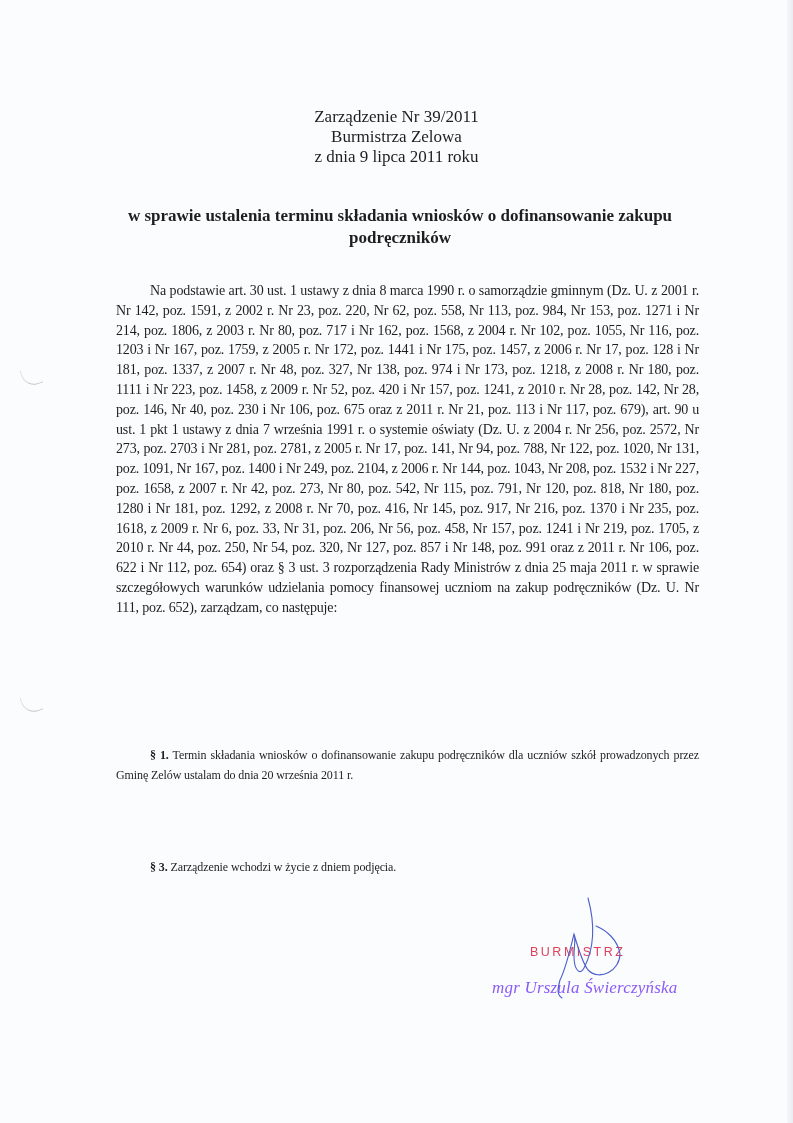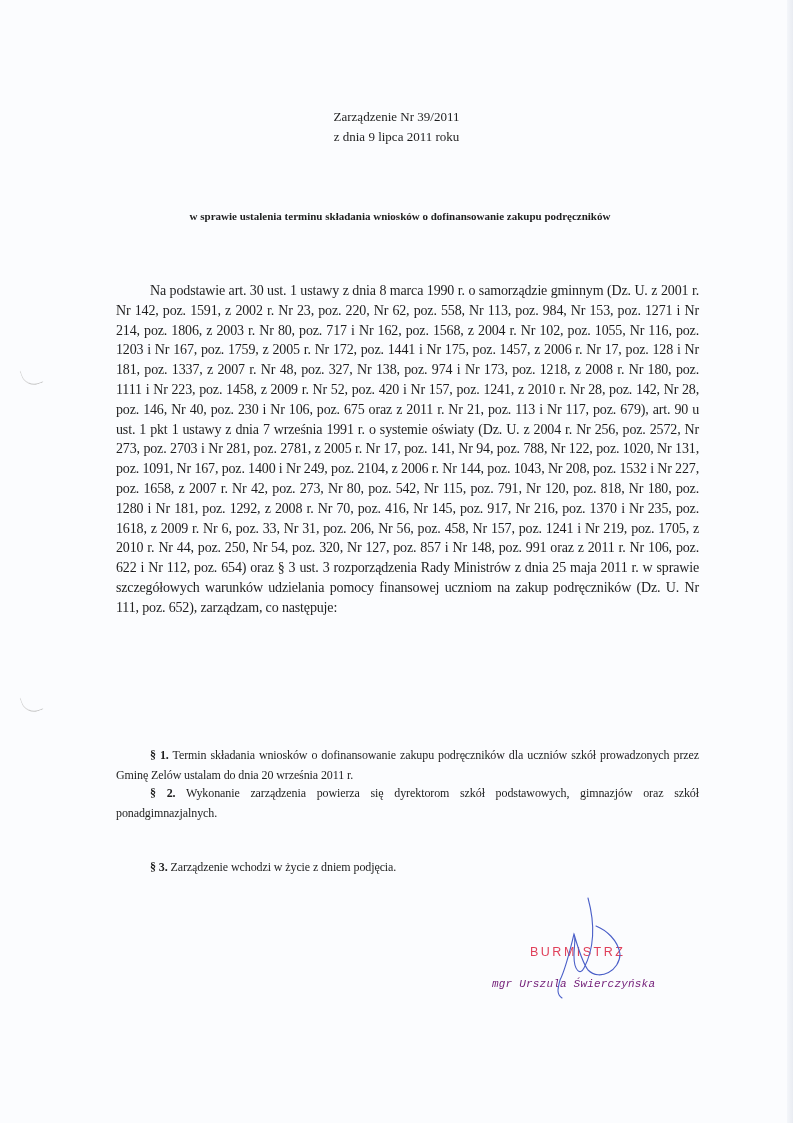--- a/index.html
+++ b/index.html
@@ -4,60 +4,60 @@
 <style>
   html, body { margin: 0; padding: 0; }
   body {
     width: 793px; height: 1123px; position: relative; overflow: hidden;
     background: #fbfcfe;
     font-family: "Liberation Serif", "DejaVu Serif", serif;
     color: #1e1e1e;
   }
   .page { position: absolute; left: 0; top: 0; width: 793px; height: 1123px; }
   .right-edge { position: absolute; right: 0; top: 0; width: 6px; height: 1123px; background: linear-gradient(to right, #f4f6fa, #e9ecf2); }
-  .header { position: absolute; top: 107px; left: 0; width: 793px; text-align: center; font-size: 13px; line-height: 20px; }
-  .title { position: absolute; top: 205px; left: 110px; width: 580px; text-align: center; font-weight: bold; font-size: 11px; line-height: 22px; }
+  .header { position: absolute; top: 107px; left: 0; width: 793px; text-align: center; font-size: 17px; line-height: 20px; }
+  .title { position: absolute; top: 205px; left: 110px; width: 580px; text-align: center; font-weight: bold; font-size: 17px; line-height: 22px; }
   .preamble {
     position: absolute; top: 281px; left: 116px; width: 583px;
     font-size: 14px; line-height: 19.8px; text-align: justify; text-indent: 34px;
     letter-spacing: -0.15px;
   }
   .para { position: absolute; left: 116px; width: 583px; font-size: 12px; line-height: 20px; text-align: justify; text-indent: 34px; letter-spacing: -0.1px; }
   .p1 { top: 745px; }
   .p2 { top: 783px; }
   .p3 { top: 857px; }
   .para b { font-weight: bold; }
   .punch { position: absolute; width: 18px; height: 18px; border-bottom: 1.5px solid #c8c8c8; border-left: 1px solid #d8d8d8; border-radius: 0 0 0 14px; transform: rotate(-20deg); }
   .punch1 { left: 22px; top: 367px; }
   .punch2 { left: 22px; top: 694px; }
   .stamp { position: absolute; left: 470px; top: 890px; width: 220px; height: 110px; }
   .stamp-title { position: absolute; left: 60px; top: 42px; font-family: "Liberation Sans", "DejaVu Sans", sans-serif; color: #e0405a; font-size: 12.5px; letter-spacing: 2.5px; margin-top: 13px; }
-  .stamp-name { position: absolute; left: 22px; top: 88px; font-family: Liberation Mono, monospace; font-style: italic; color: #701a75; font-size: 11px; letter-spacing: 0.2px; }
+  .stamp-name { position: absolute; left: 22px; top: 88px; font-family: Liberation Serif, serif; font-style: italic; color: #8b5cf6; font-size: 17px; letter-spacing: 0.2px; }
   .signature { position: absolute; left: 0; top: 0; width: 220px; height: 110px; }
 </style>
 </head>
 <body>
 
 <div class="page">
   <div class="right-edge"></div>
 
   <div class="punch punch1"></div>
   <div class="punch punch2"></div>
 
   <div class="header">
     <div>Zarządzenie Nr 39/2011</div>
+    <div>Burmistrza Zelowa</div>
     <div>z dnia 9 lipca 2011 roku</div>
   </div>
 
   <div class="title">w sprawie ustalenia terminu składania wniosków o dofinansowanie zakupu podręczników</div>
 
   <div class="preamble">Na podstawie art. 30 ust. 1 ustawy z dnia 8 marca 1990 r. o samorządzie gminnym (Dz. U. z 2001 r. Nr 142, poz. 1591, z 2002 r. Nr 23, poz. 220, Nr 62, poz. 558, Nr 113, poz. 984, Nr 153, poz. 1271 i Nr 214, poz. 1806, z 2003 r. Nr 80, poz. 717 i Nr 162, poz. 1568, z 2004 r. Nr 102, poz. 1055, Nr 116, poz. 1203 i Nr 167, poz. 1759, z 2005 r. Nr 172, poz. 1441 i Nr 175, poz. 1457, z 2006 r. Nr 17, poz. 128 i Nr 181, poz. 1337, z 2007 r. Nr 48, poz. 327, Nr 138, poz. 974 i Nr 173, poz. 1218, z 2008 r. Nr 180, poz. 1111 i Nr 223, poz. 1458, z 2009 r. Nr 52, poz. 420 i Nr 157, poz. 1241, z 2010 r. Nr 28, poz. 142, Nr 28, poz. 146, Nr 40, poz. 230 i Nr 106, poz. 675 oraz z 2011 r. Nr 21, poz. 113 i Nr 117, poz. 679), art. 90 u ust. 1 pkt 1 ustawy z dnia 7 września 1991 r. o systemie oświaty (Dz. U. z 2004 r. Nr 256, poz. 2572, Nr 273, poz. 2703 i Nr 281, poz. 2781, z 2005 r. Nr 17, poz. 141, Nr 94, poz. 788, Nr 122, poz. 1020, Nr 131, poz. 1091, Nr 167, poz. 1400 i Nr 249, poz. 2104, z 2006 r. Nr 144, poz. 1043, Nr 208, poz. 1532 i Nr 227, poz. 1658, z 2007 r. Nr 42, poz. 273, Nr 80, poz. 542, Nr 115, poz. 791, Nr 120, poz. 818, Nr 180, poz. 1280 i Nr 181, poz. 1292, z 2008 r. Nr 70, poz. 416, Nr 145, poz. 917, Nr 216, poz. 1370 i Nr 235, poz. 1618, z 2009 r. Nr 6, poz. 33, Nr 31, poz. 206, Nr 56, poz. 458, Nr 157, poz. 1241 i Nr 219, poz. 1705, z 2010 r. Nr 44, poz. 250, Nr 54, poz. 320, Nr 127, poz. 857 i Nr 148, poz. 991 oraz z 2011 r. Nr 106, poz. 622 i Nr 112, poz. 654) oraz § 3 ust. 3 rozporządzenia Rady Ministrów z dnia 25 maja 2011 r. w sprawie szczegółowych warunków udzielania pomocy finansowej uczniom na zakup podręczników (Dz. U. Nr 111, poz. 652), zarządzam, co następuje:</div>
 
   <div class="para p1"><b>§ 1.</b> <span>Termin składania wniosków o dofinansowanie zakupu podręczników dla uczniów szkół prowadzonych przez Gminę Zelów ustalam do dnia 20 września 2011 r.</span></div>
-  <div class="para p2"><b>§ 2.</b> <span>Wykonanie zarządzenia powierza się dyrektorom szkół podstawowych, gimnazjów oraz szkół ponadgimnazjalnych.</span></div>
   <div class="para p3"><b>§ 3.</b> <span>Zarządzenie wchodzi w życie z dniem podjęcia.</span></div>
 
   <div class="stamp">
     <div class="stamp-title">BURMISTRZ</div>
     <div class="stamp-name">mgr Urszula Świerczyńska</div>
     <svg class="signature" viewBox="0 0 220 110">
       <path d="M118 8 C124 30,126 55,114 78 C110 86,104 80,104 66 C104 56,106 48,104 44 C100 60,96 78,90 90 C88 98,86 104,92 108 M104 44 C108 58,112 72,118 80 C130 92,150 80,150 64 C148 50,136 40,126 36" fill="none" stroke="#4a5fc8" stroke-width="1.1" stroke-linecap="round"></path>
     </svg>
   </div>
 </div>

